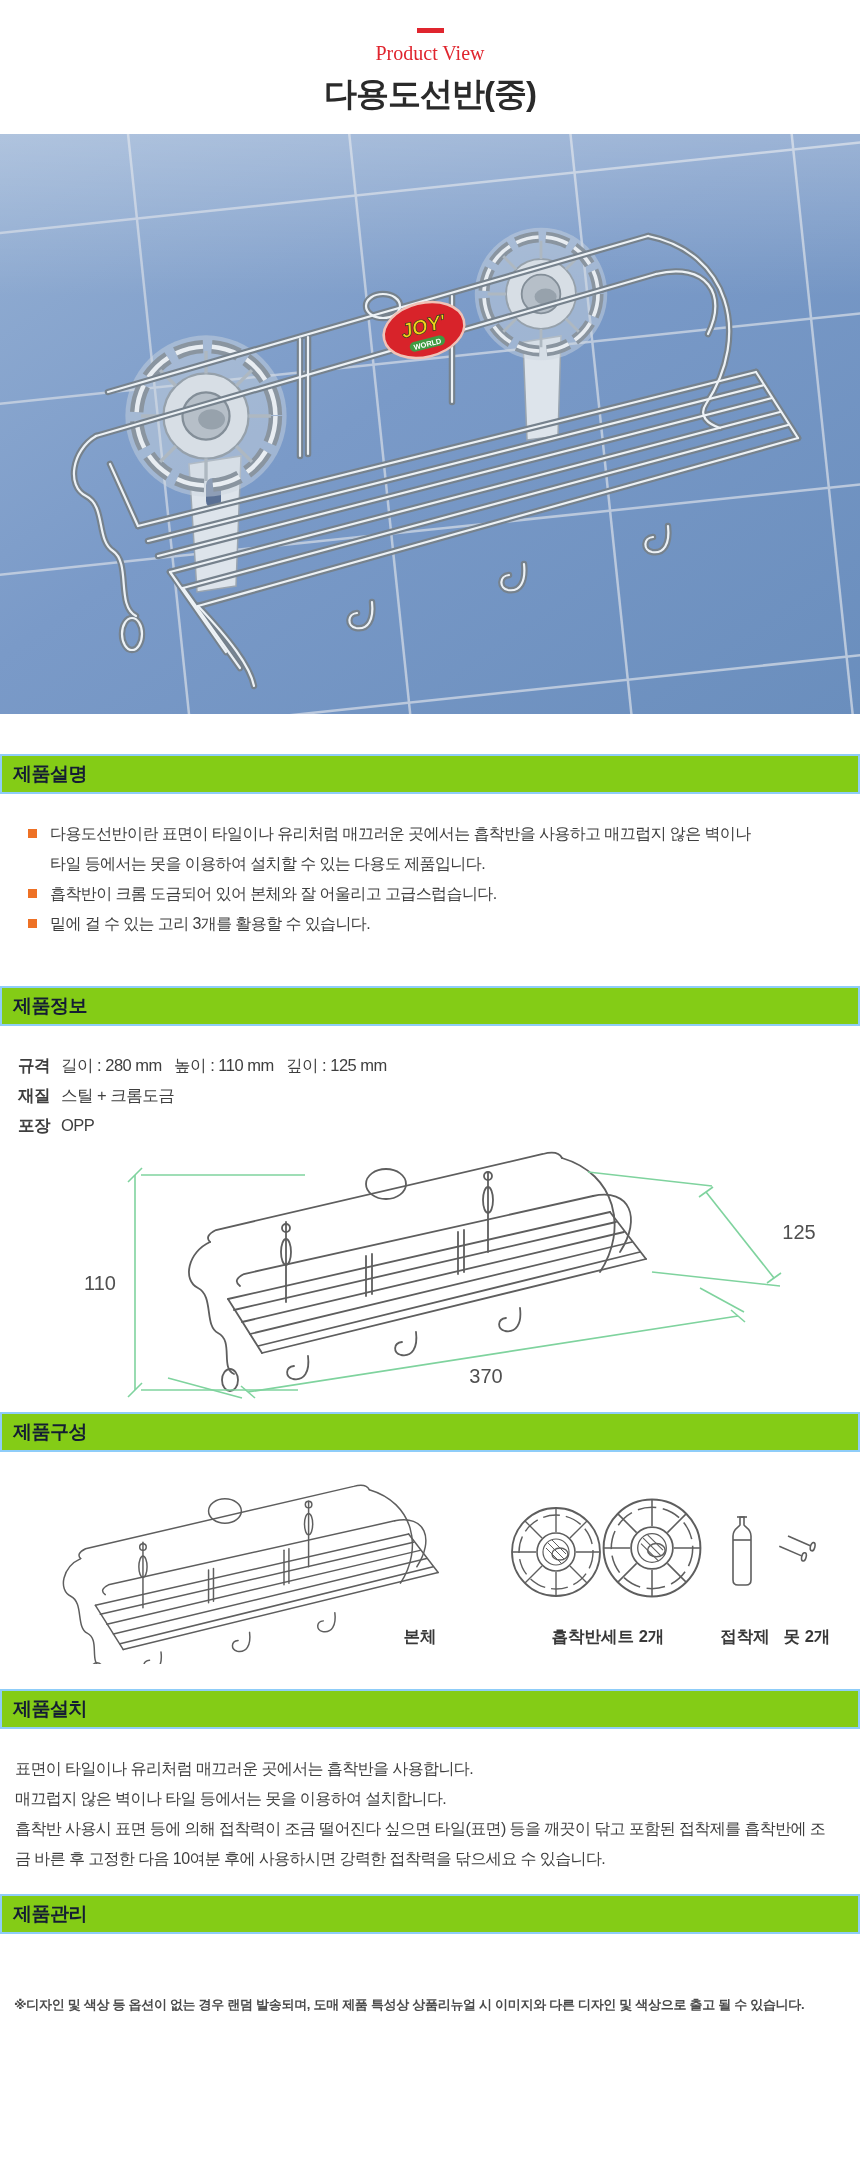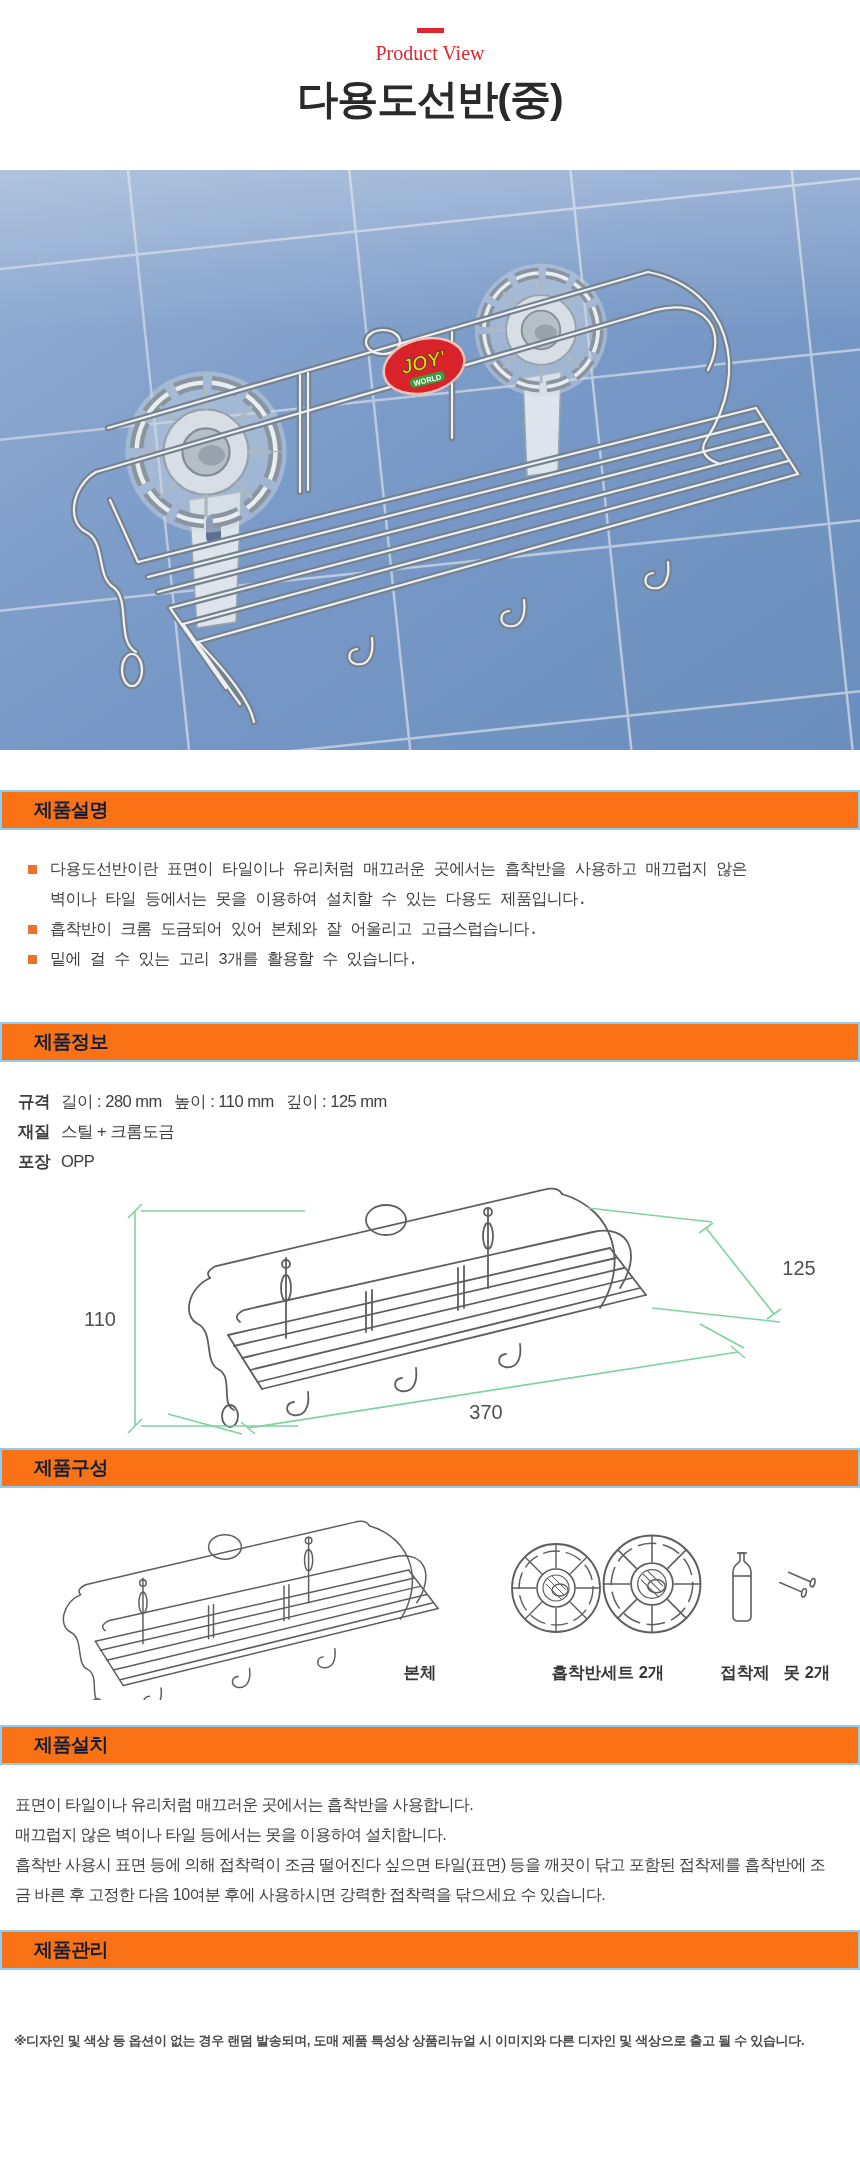--- a/index.html
+++ b/index.html
@@ -1,34 +1,34 @@
 <!DOCTYPE html>
 <html><head>
 <meta charset="utf-8">
 <style>
   html,body{margin:0;padding:0;background:#ffffff;}
   body{width:860px;font-family:"Liberation Sans","DejaVu Sans",sans-serif;color:#3e3e3e;}
   .page{width:860px;min-height:2168px;overflow:hidden;background:#fff;}
 
   
-  .hdr{height:170px;box-sizing:border-box;padding-top:28px;display:flex;flex-direction:column;align-items:center;}
+  .hdr{height:134px;box-sizing:border-box;padding-top:28px;display:flex;flex-direction:column;align-items:center;}
   .dash{width:27px;height:5px;background:#e0252e;}
   .eyebrow{font-family:"Liberation Serif","DejaVu Serif",serif;color:#e0252e;font-size:20px;margin-top:9px;}
-  .title{font-size:41px;font-weight:bold;color:#2a2a2a;margin:7px 0 0 0;letter-spacing:-1px;}
+  .title{font-size:33px;font-weight:bold;color:#2a2a2a;margin:7px 0 0 0;letter-spacing:-1px;}
 
   
   .photo{width:860px;height:580px;line-height:0;}
 
   
-  .section-bar{height:40px;background:#f97316;border:2px solid #8fcdf9;box-sizing:border-box;
-    display:flex;align-items:center;padding-left:32px;font-size:19px;font-weight:bold;color:#141d33;letter-spacing:-0.5px;}
+  .section-bar{height:40px;background:#84cc16;border:2px solid #8fcdf9;box-sizing:border-box;
+    display:flex;align-items:center;padding-left:11px;font-size:19px;font-weight:bold;color:#141d33;letter-spacing:-0.5px;}
   .mt40{margin-top:40px}.mt7{margin-top:7px}.mt25{margin-top:25px}
 
   
-  .desc{padding:25px 20px 47px 20px;font-family:Liberation Mono, monospace;}
+  .desc{padding:25px 20px 47px 20px;}
   .bullet-item{display:flex;align-items:flex-start;}
   .bullet-sq{width:9px;height:9px;background:#ee7125;margin:10px 13px 0 8px;flex:none;}
   .bullet-txt{font-size:16px;line-height:30px;letter-spacing:-0.6px;color:#3e3e3e;max-width:718px;}
 
   
   .specs{padding:24px 0 0 18px;}
   .spec-row{font-size:16.5px;line-height:30px;letter-spacing:-0.5px;}
   .spec-label{font-weight:bold;margin-right:11px;}
   .spec-value{white-space:pre-wrap;}
 

